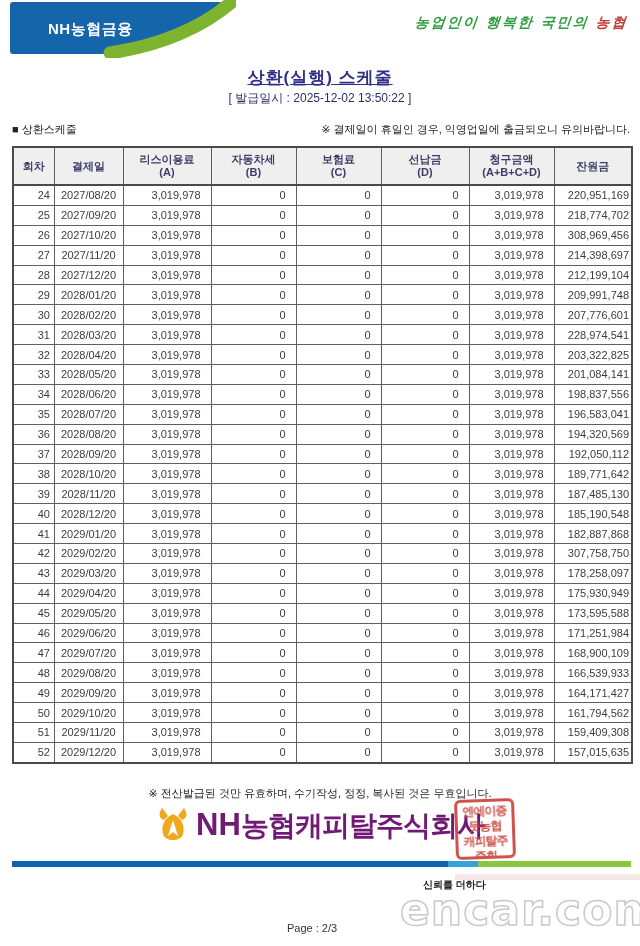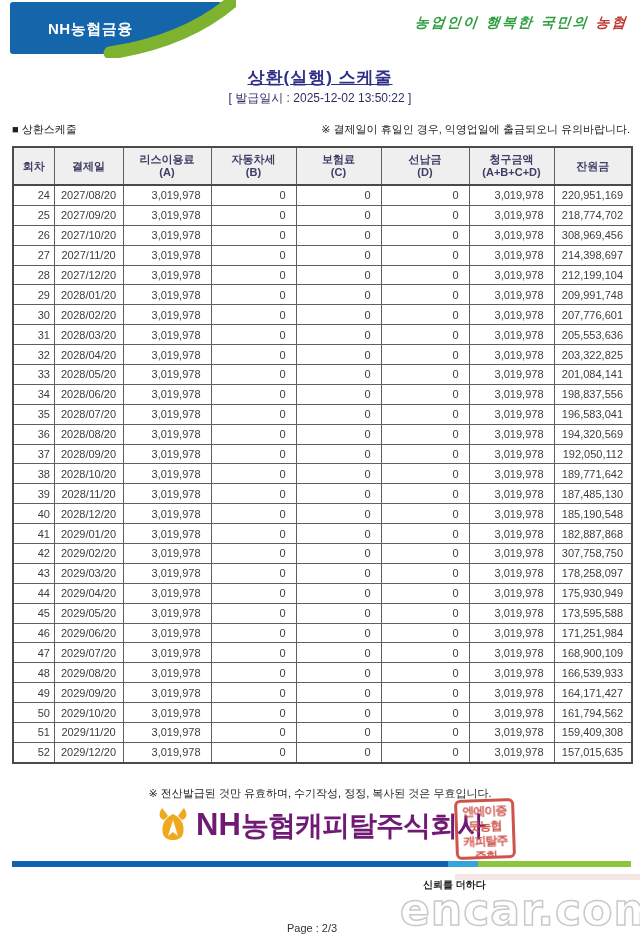--- a/index.html
+++ b/index.html
@@ -30,21 +30,21 @@
                font-size:11px;}
   .sched-table th,.sched-table td{border:1px solid #5f5f5f;padding:0;overflow:hidden;white-space:nowrap;}
   .sched-table{border:2px solid #4a4a4a;}
   .sched-table thead th{background:#efefef;color:#3d3d66;font-weight:bold;height:36px;text-align:center;
                         vertical-align:middle;line-height:13px;border-bottom:2px solid #4a4a4a;}
   .sched-table thead .sub{display:block;font-weight:bold;}
   .sched-table tbody td{height:18.9px;color:#3c3c3c;}
   .sched-table tbody td:nth-child(1){text-align:center;padding-left:20px;}
   .sched-table tbody td:nth-child(2){text-align:center;}
   .sched-table tbody td:nth-child(n+3){text-align:right;padding-right:10px;}
-  .sched-table tbody td:nth-child(8){padding-right:8px;}
+  .sched-table tbody td:nth-child(8){padding-right:2px;}
 
   
   .valid-note{position:absolute;left:0;top:786px;width:100%;text-align:center;font-size:11px;color:#222;}
   .company{position:absolute;left:0;top:806px;width:100%;text-align:center;}
   .company-inner{display:inline-flex;align-items:center;gap:6px;}
   .company-text{color:#701a75;font-weight:bold;font-size:28px;letter-spacing:-1px;}
   .company-text .nh{font-size:31px;letter-spacing:0;}
   .seal{position:absolute;left:455px;top:799px;width:54px;height:52px;border:3px solid #c9453c;
         border-radius:6px;transform:rotate(-2deg);color:#c9453c;font-weight:bold;font-size:12px;
         line-height:15px;text-align:center;letter-spacing:-1px;overflow:hidden;padding-top:2px;
@@ -182,21 +182,21 @@
         <td>207,776,601</td>
       </tr>
         <tr>
         <td>31</td>
         <td>2028/03/20</td>
         <td>3,019,978</td>
         <td>0</td>
         <td>0</td>
         <td>0</td>
         <td>3,019,978</td>
-        <td>205,553,636</td>
+        <td>228,974,541</td>
       </tr>
         <tr>
         <td>32</td>
         <td>2028/04/20</td>
         <td>3,019,978</td>
         <td>0</td>
         <td>0</td>
         <td>0</td>
         <td>3,019,978</td>
         <td>203,322,825</td>

